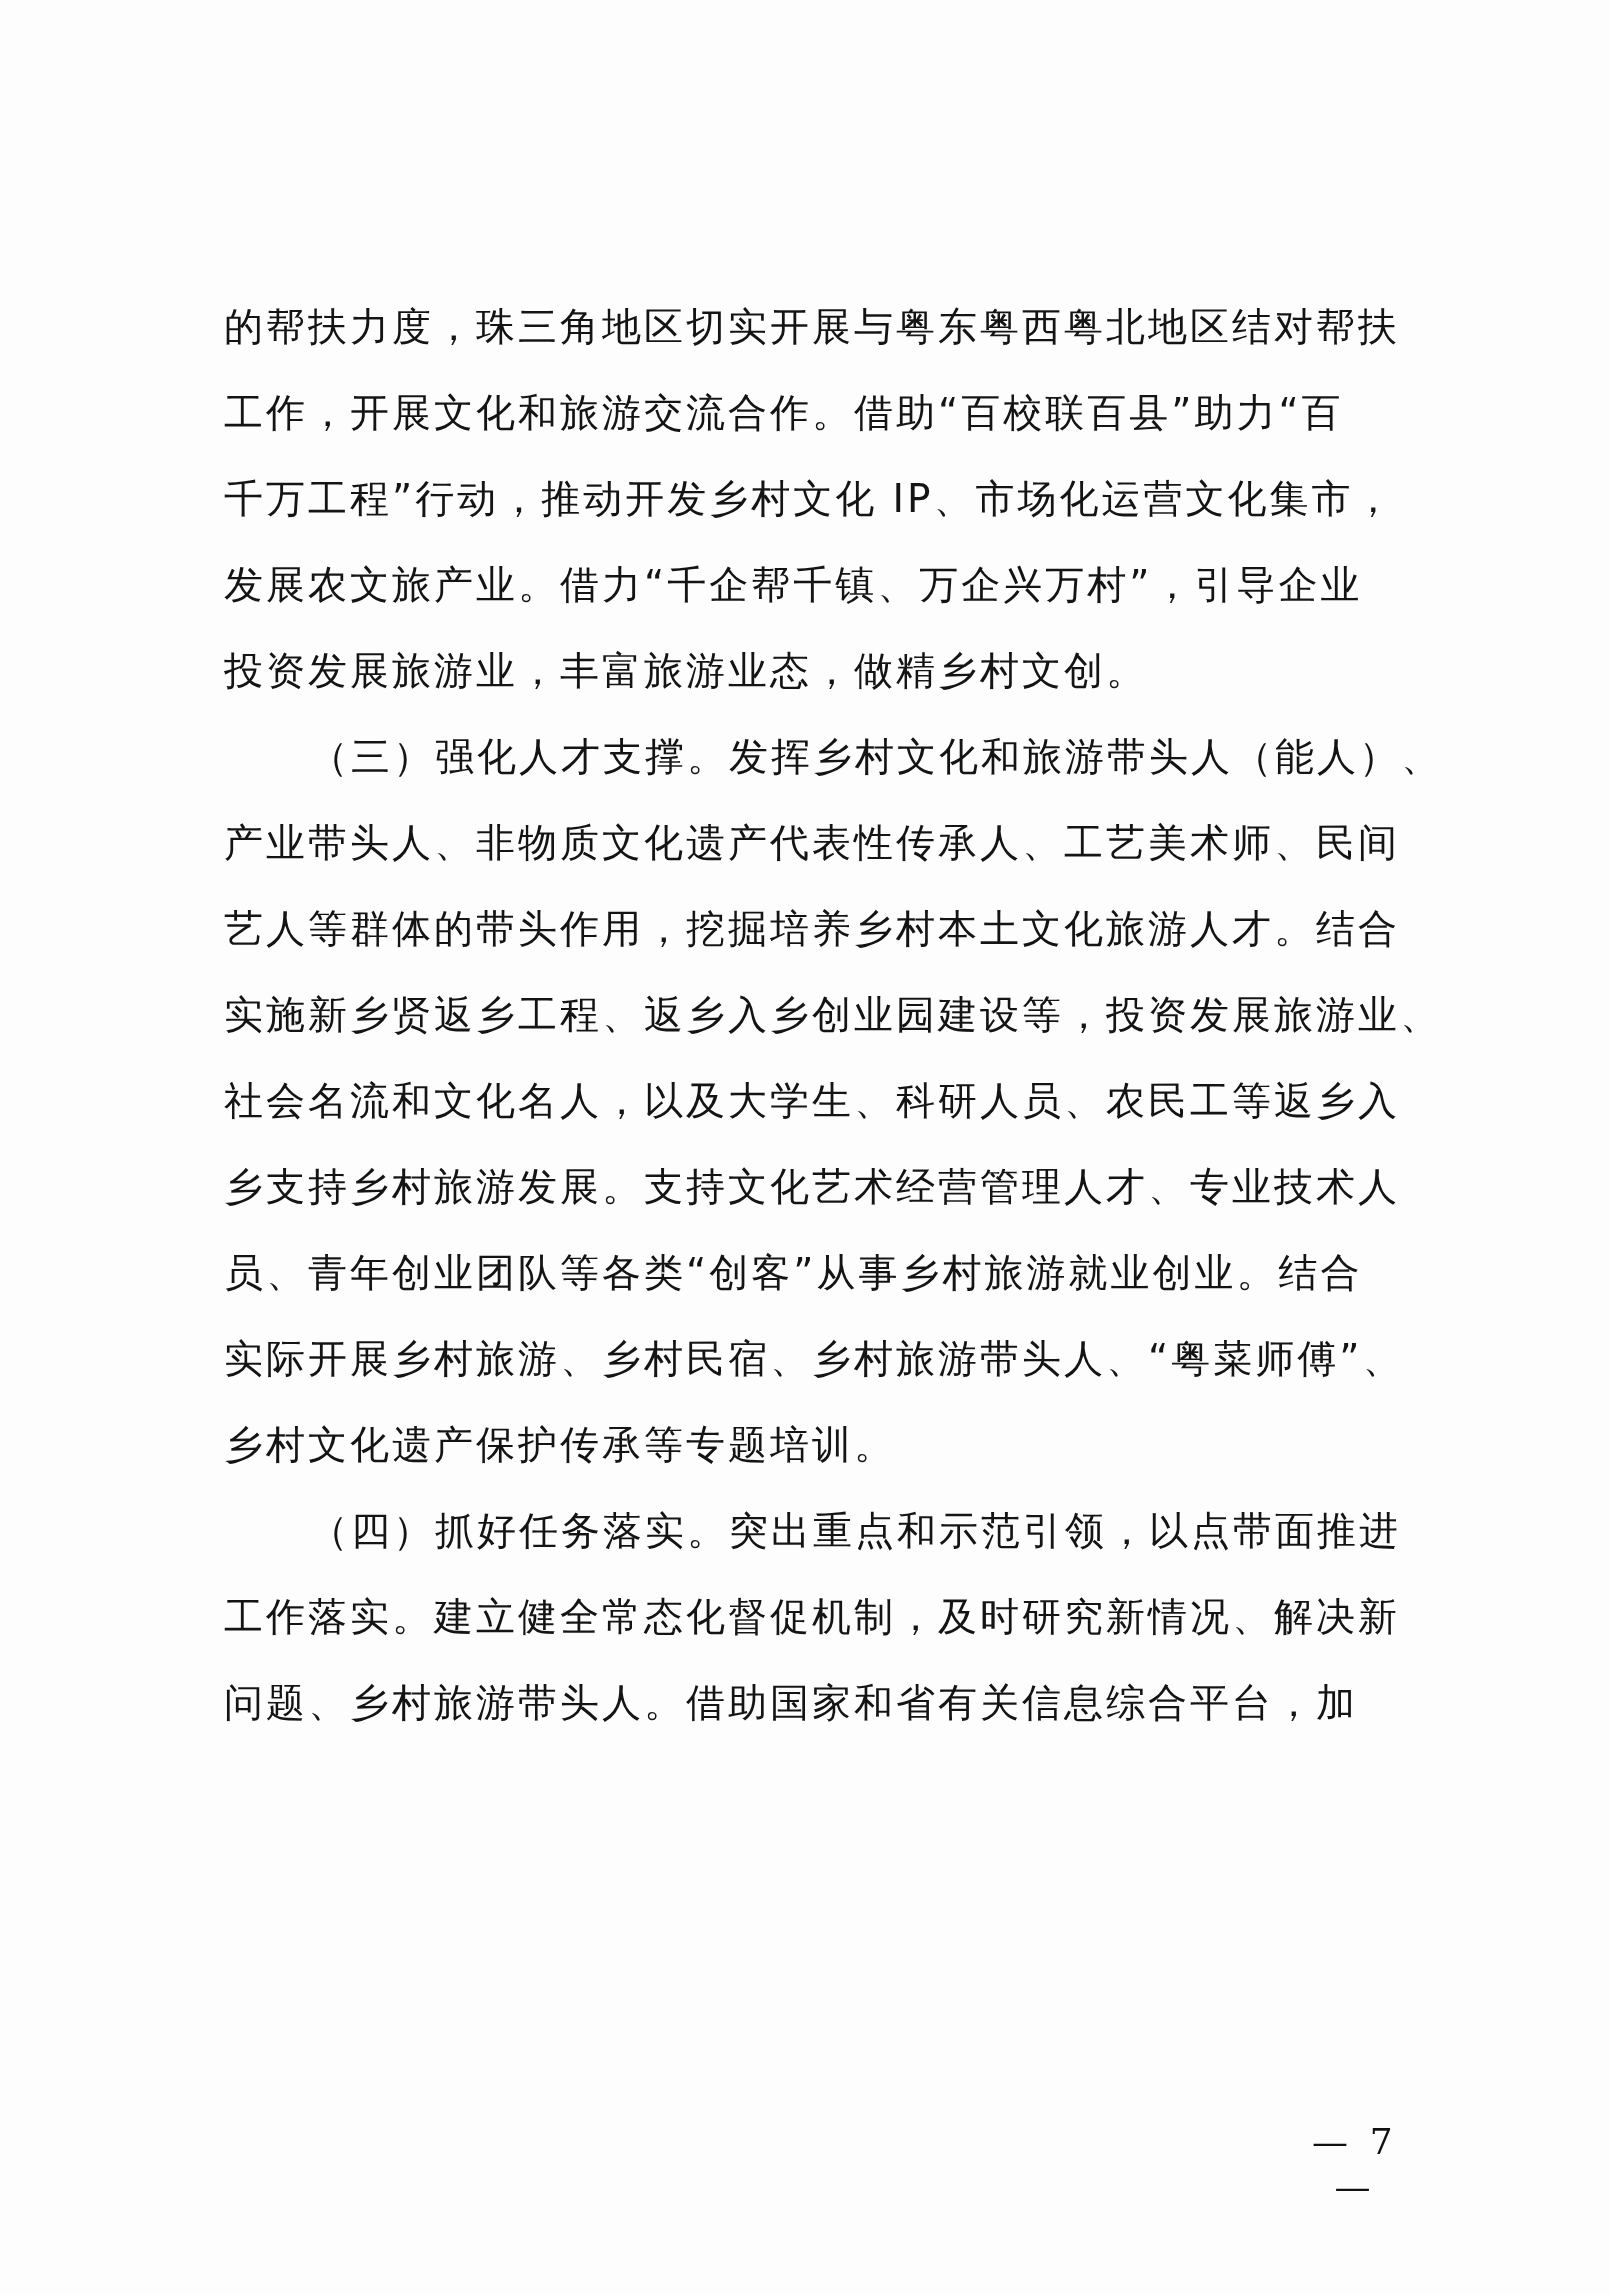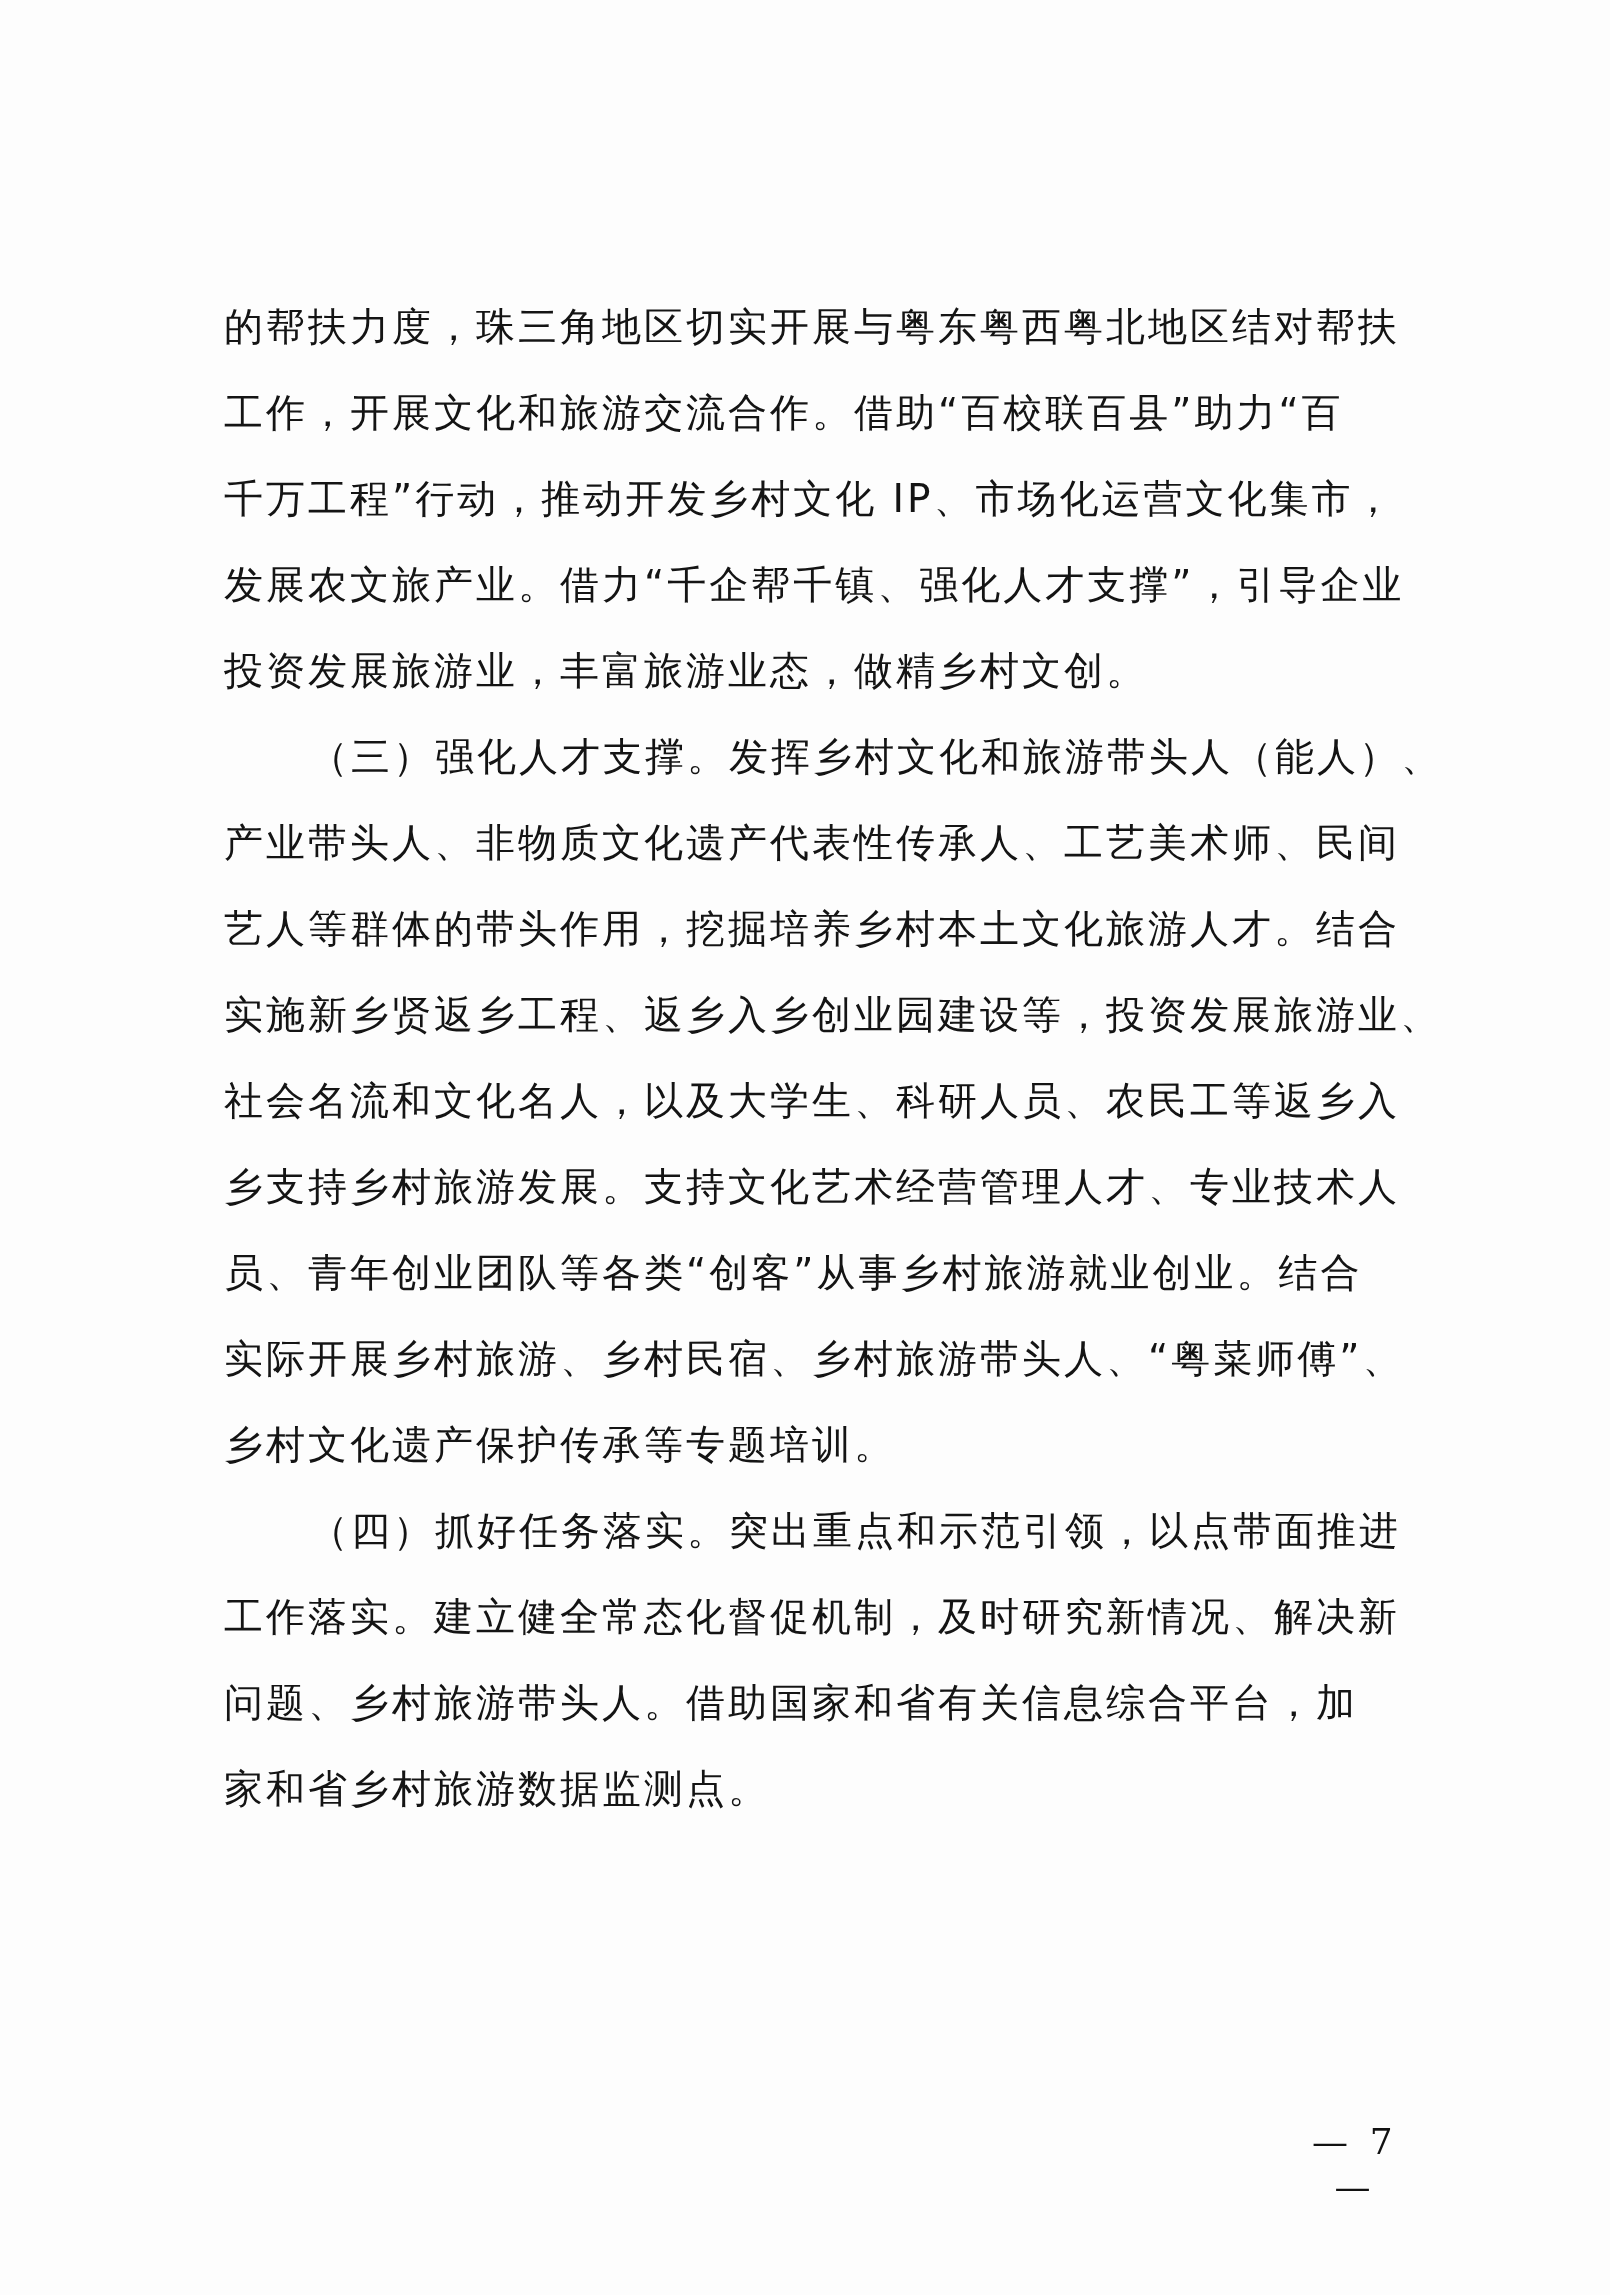--- a/index.html
+++ b/index.html
@@ -57,34 +57,33 @@
 </style>
 </head>
 <body>
 
 <div class="page">
   <div class="body-text">
 
     <div class="line">的帮扶力度，珠三角地区切实开展与粤东粤西粤北地区结对帮扶</div>
     <div class="line">工作，开展文化和旅游交流合作。借助“百校联百县”助力“百</div>
     <div class="line">千万工程”行动，推动开发乡村文化 IP、市场化运营文化集市，</div>
-    <div class="line">发展农文旅产业。借力“千企帮千镇、强化人才支撑”，引导企业</div>
+    <div class="line">发展农文旅产业。借力“千企帮千镇、万企兴万村”，引导企业</div>
     <div class="line">投资发展旅游业，丰富旅游业态，做精乡村文创。</div>
 
     <div class="line indent"><span class="heading-span">（三）强化人才支撑。</span><span>发挥乡村文化和旅游带头人（能人）、</span></div>
     <div class="line">产业带头人、非物质文化遗产代表性传承人、工艺美术师、民间</div>
     <div class="line">艺人等群体的带头作用，挖掘培养乡村本土文化旅游人才。结合</div>
     <div class="line">实施新乡贤返乡工程、返乡入乡创业园建设等，投资发展旅游业、</div>
     <div class="line">社会名流和文化名人，以及大学生、科研人员、农民工等返乡入</div>
     <div class="line">乡支持乡村旅游发展。支持文化艺术经营管理人才、专业技术人</div>
     <div class="line">员、青年创业团队等各类“创客”从事乡村旅游就业创业。结合</div>
     <div class="line">实际开展乡村旅游、乡村民宿、乡村旅游带头人、“粤菜师傅”、</div>
     <div class="line">乡村文化遗产保护传承等专题培训。</div>
 
     <div class="line indent"><span class="heading-span">（四）抓好任务落实。</span><span>突出重点和示范引领，以点带面推进</span></div>
     <div class="line">工作落实。建立健全常态化督促机制，及时研究新情况、解决新</div>
     <div class="line">问题、乡村旅游带头人。借助国家和省有关信息综合平台，加</div>
-    <div class="line">家和省乡村旅游数据监测点。</div>
   </div>
 
   <div class="page-number">— 7 —</div>
 </div>
 
 
 </body></html>

